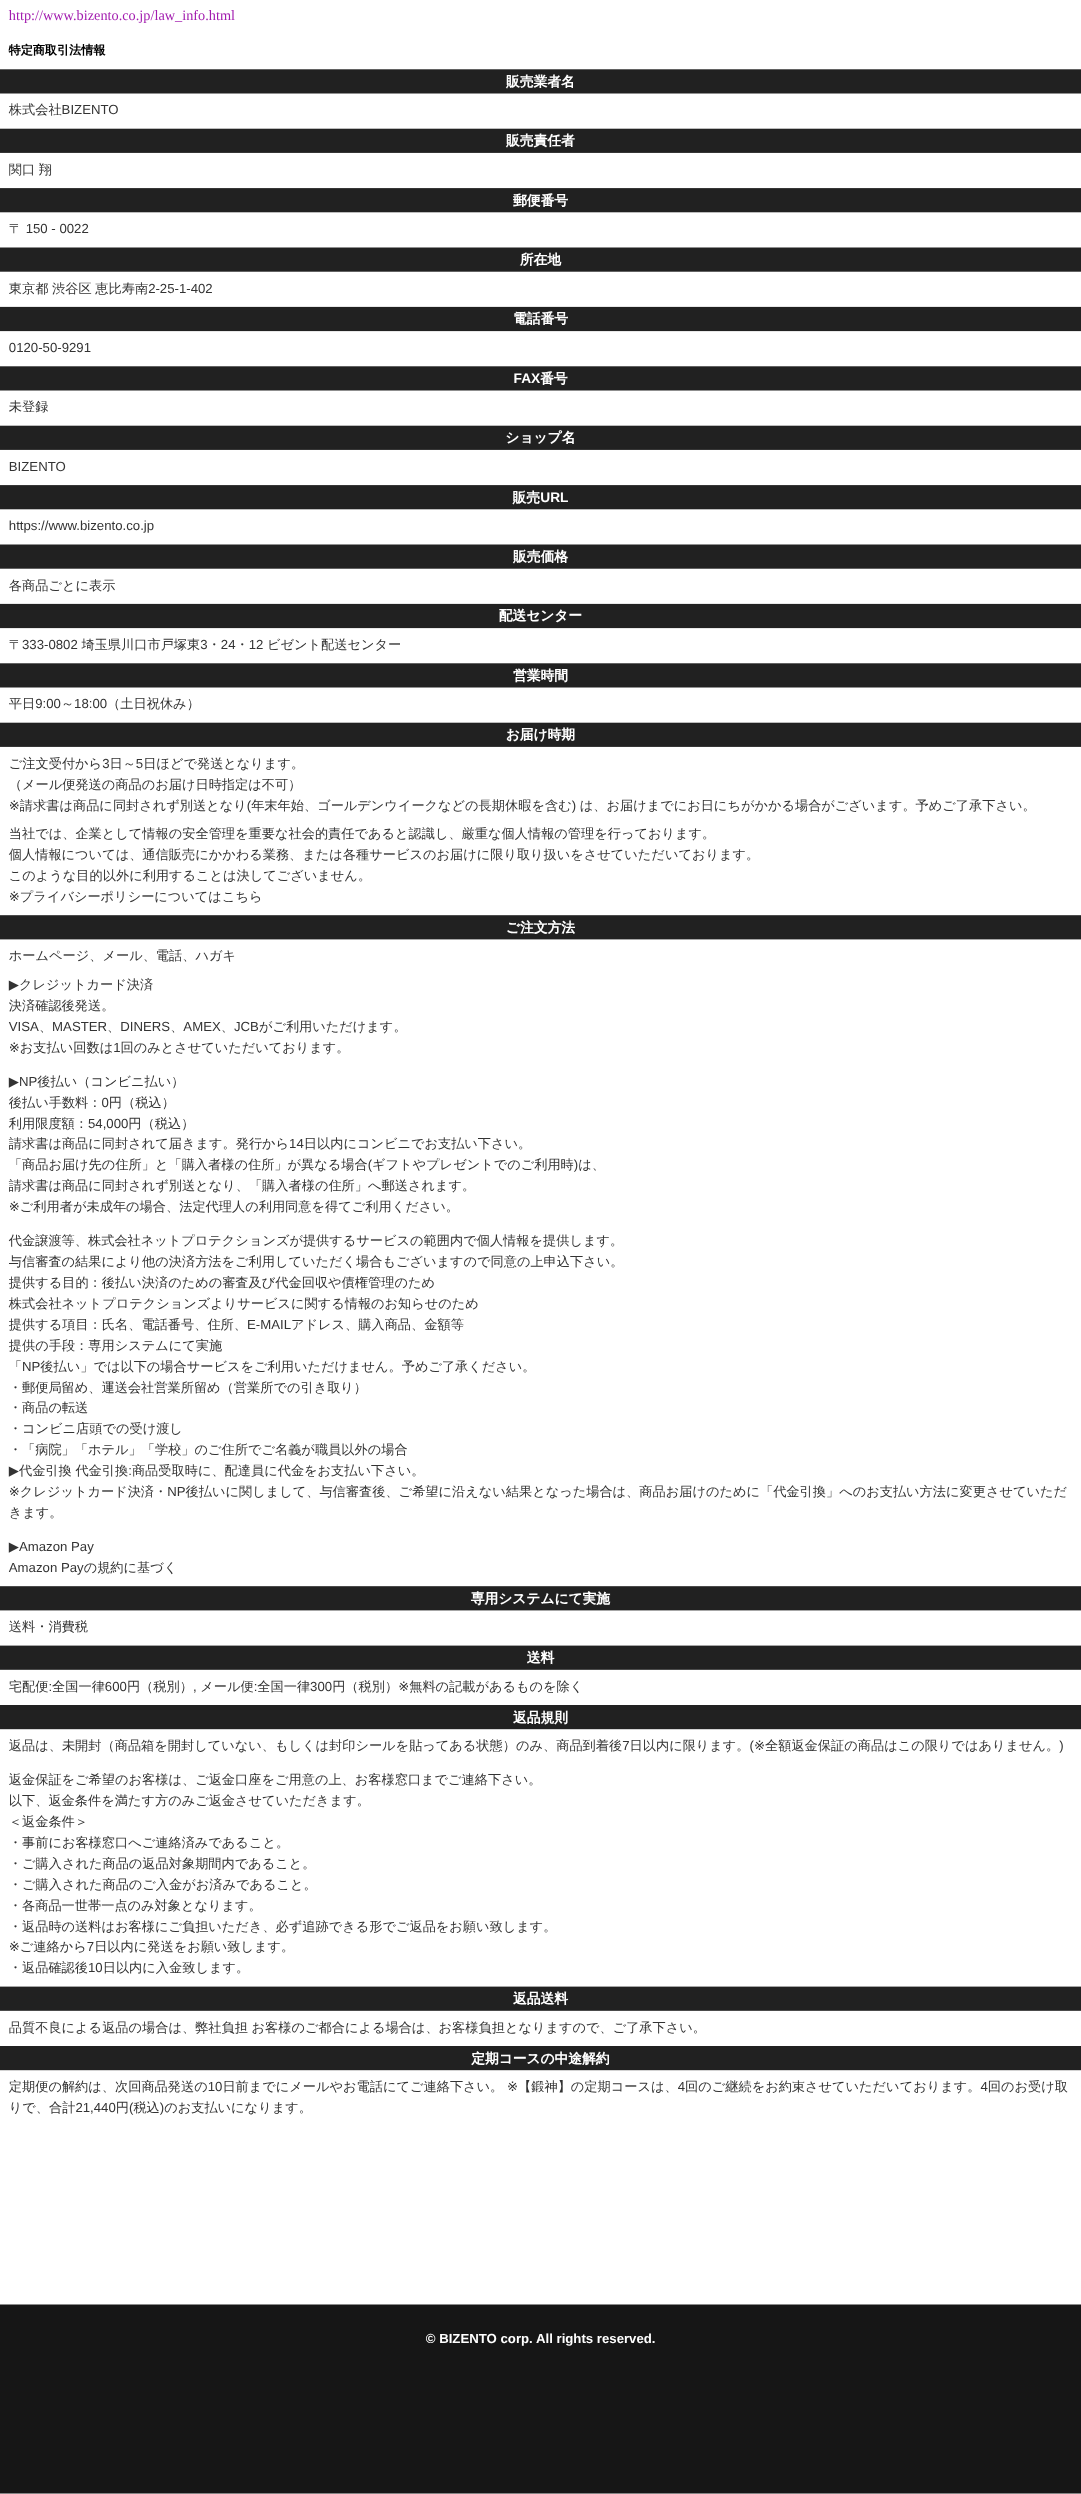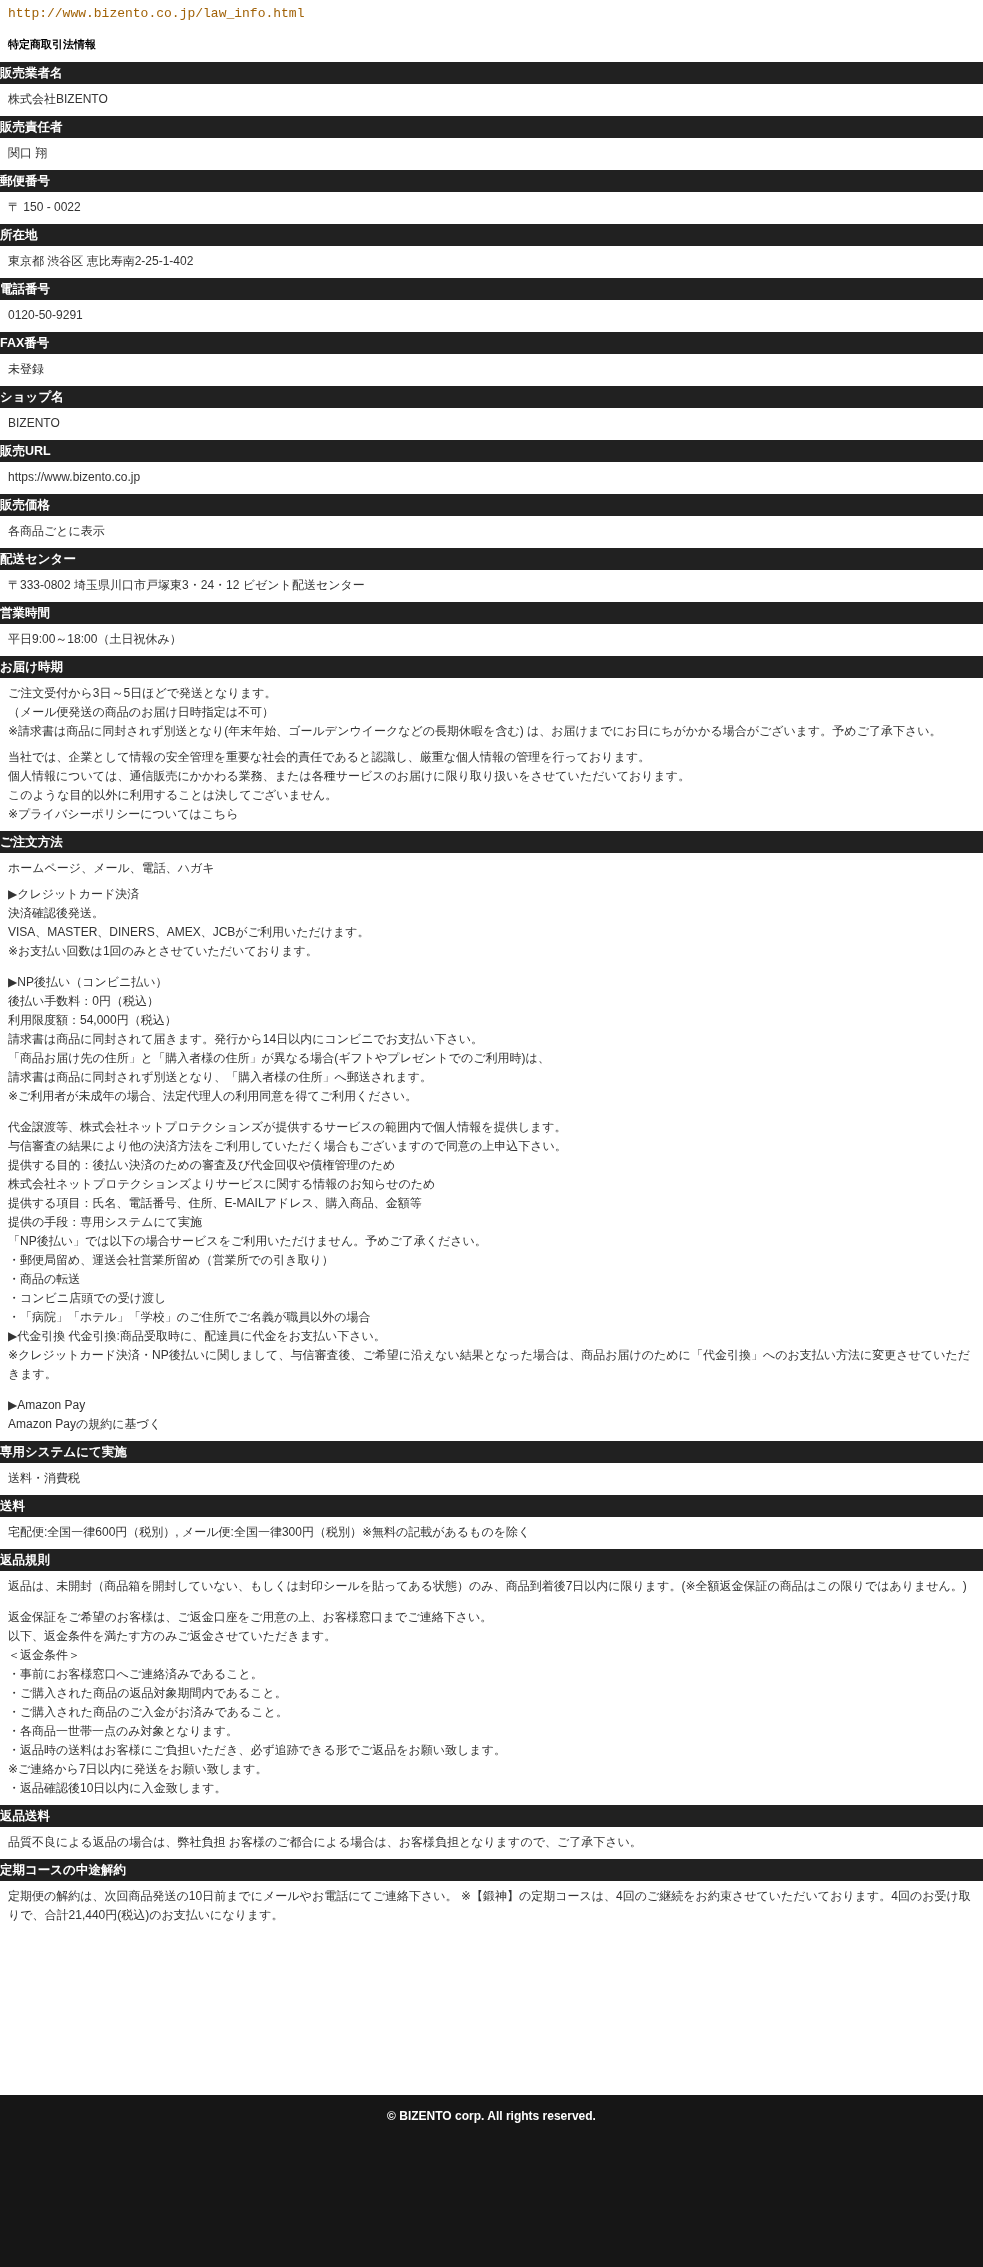--- a/index.html
+++ b/index.html
@@ -16,37 +16,37 @@
     min-height:2267px;
     background:#ffffff;
     font-family:"Liberation Sans","DejaVu Sans",sans-serif;
     color:var(--body-text);
     display:flex;
     flex-direction:column;
   }
   .content{flex:1 0 auto;}
   .url-text{
     font-size:13px;
-    color:#a16207;
+    color:#a21caf;
     padding:6px 8px 0 8px;
-    font-family:Liberation Mono, monospace;
+    font-family:Liberation Serif, serif;
   }
   .page-title{
     font-size:11px;
     font-weight:bold;
     color:#000000;
     margin:16px 0 10px 0;
     padding:0 8px;
   }
   .law-heading{
     background:var(--heading-bar-bg);
     color:var(--heading-bar-text);
     height:22px;
     line-height:22px;
-    text-align:left;
+    text-align:center;
     font-size:12.5px;
     font-weight:bold;
     margin:0 0 6px 0;
     width:100%;
   }
   .law-section{margin-bottom:7px;}
   .law-body{padding:0 8px;margin:0 0 6px 0;}
   .law-body p{
     margin:0;
     font-size:12px;
@@ -57,21 +57,21 @@
   .law-body p.blank{height:12px;}
   .site-footer{
     flex-shrink:0;
     background:var(--footer-bg);
     height:172px;
     margin-top:14px;
     text-align:center;
   }
   .site-footer p{
     margin:0;
-    padding-top:14px;
+    padding-top:24px;
     color:var(--footer-text);
     font-size:12px;
     font-weight:bold;
   }
 </style>
 </head>
 <body>
 
 <div class="content">
   <div class="url-text">http://www.bizento.co.jp/law_info.html</div>

